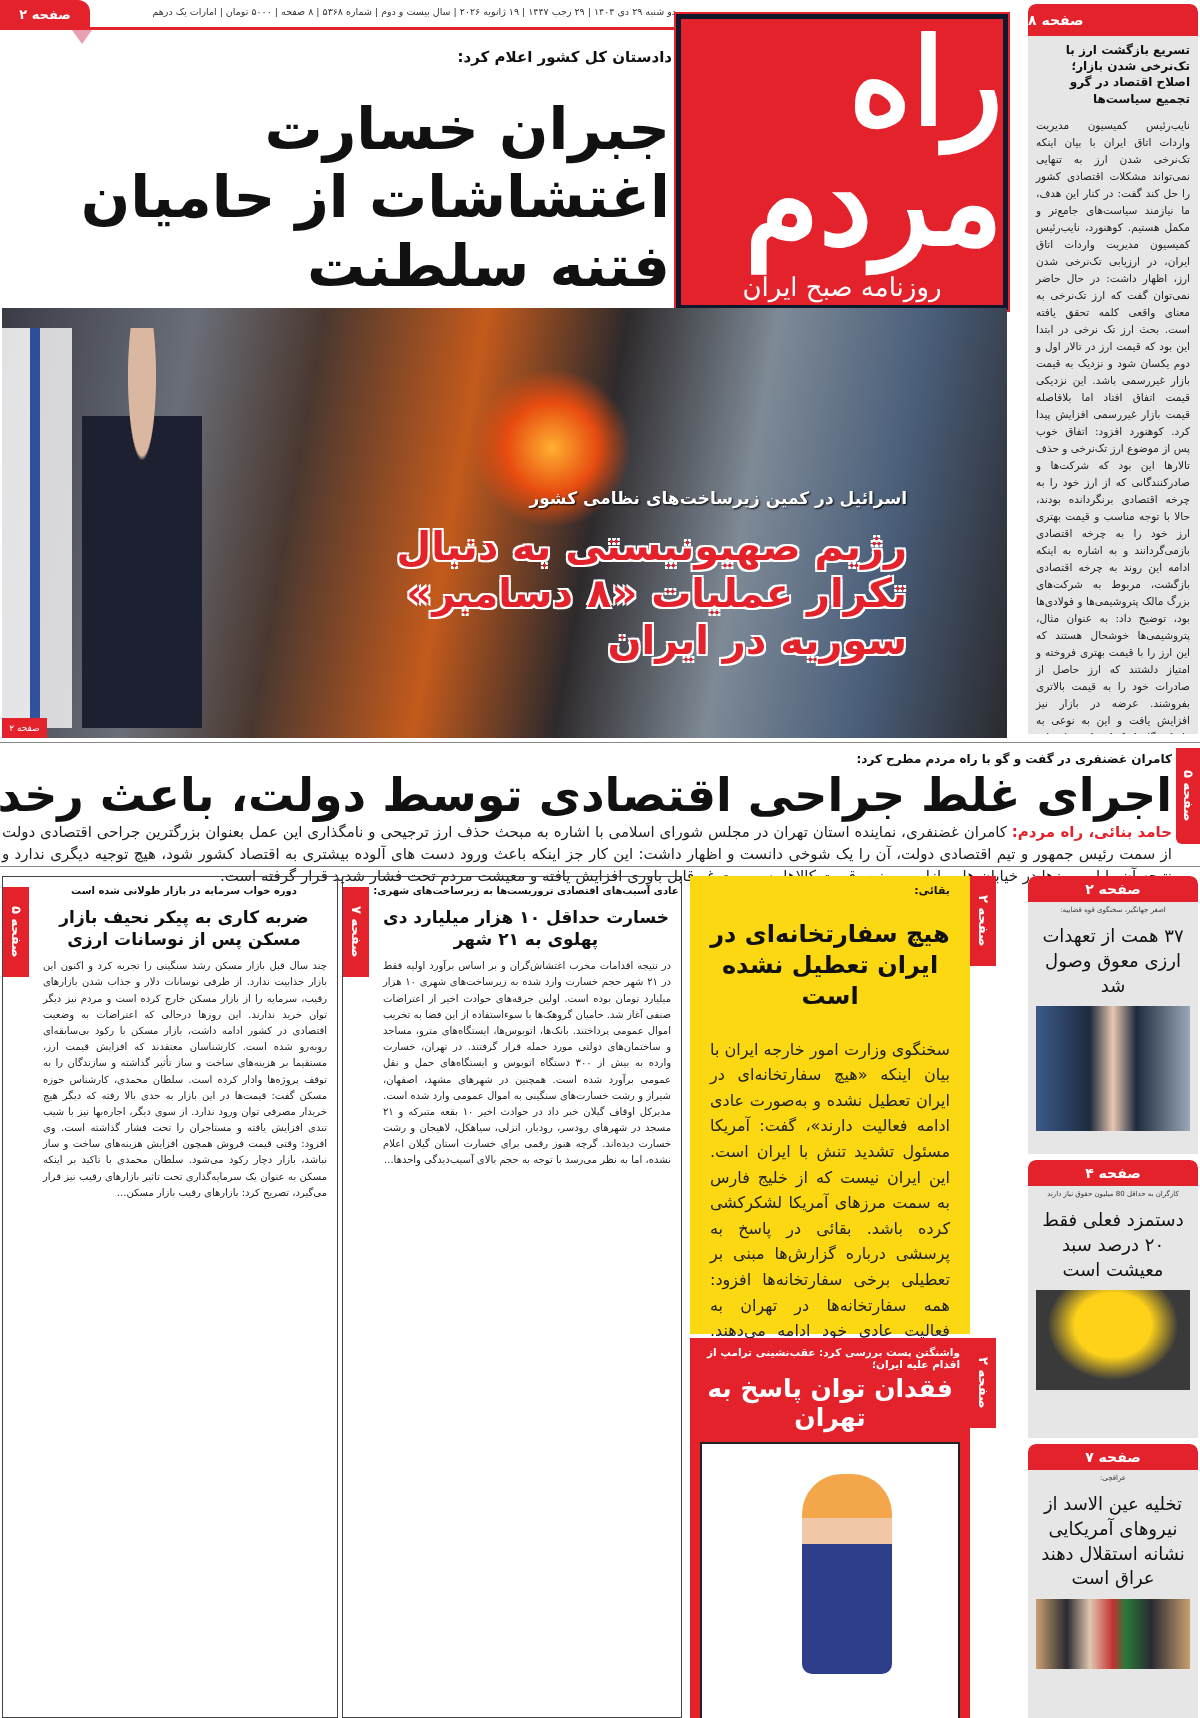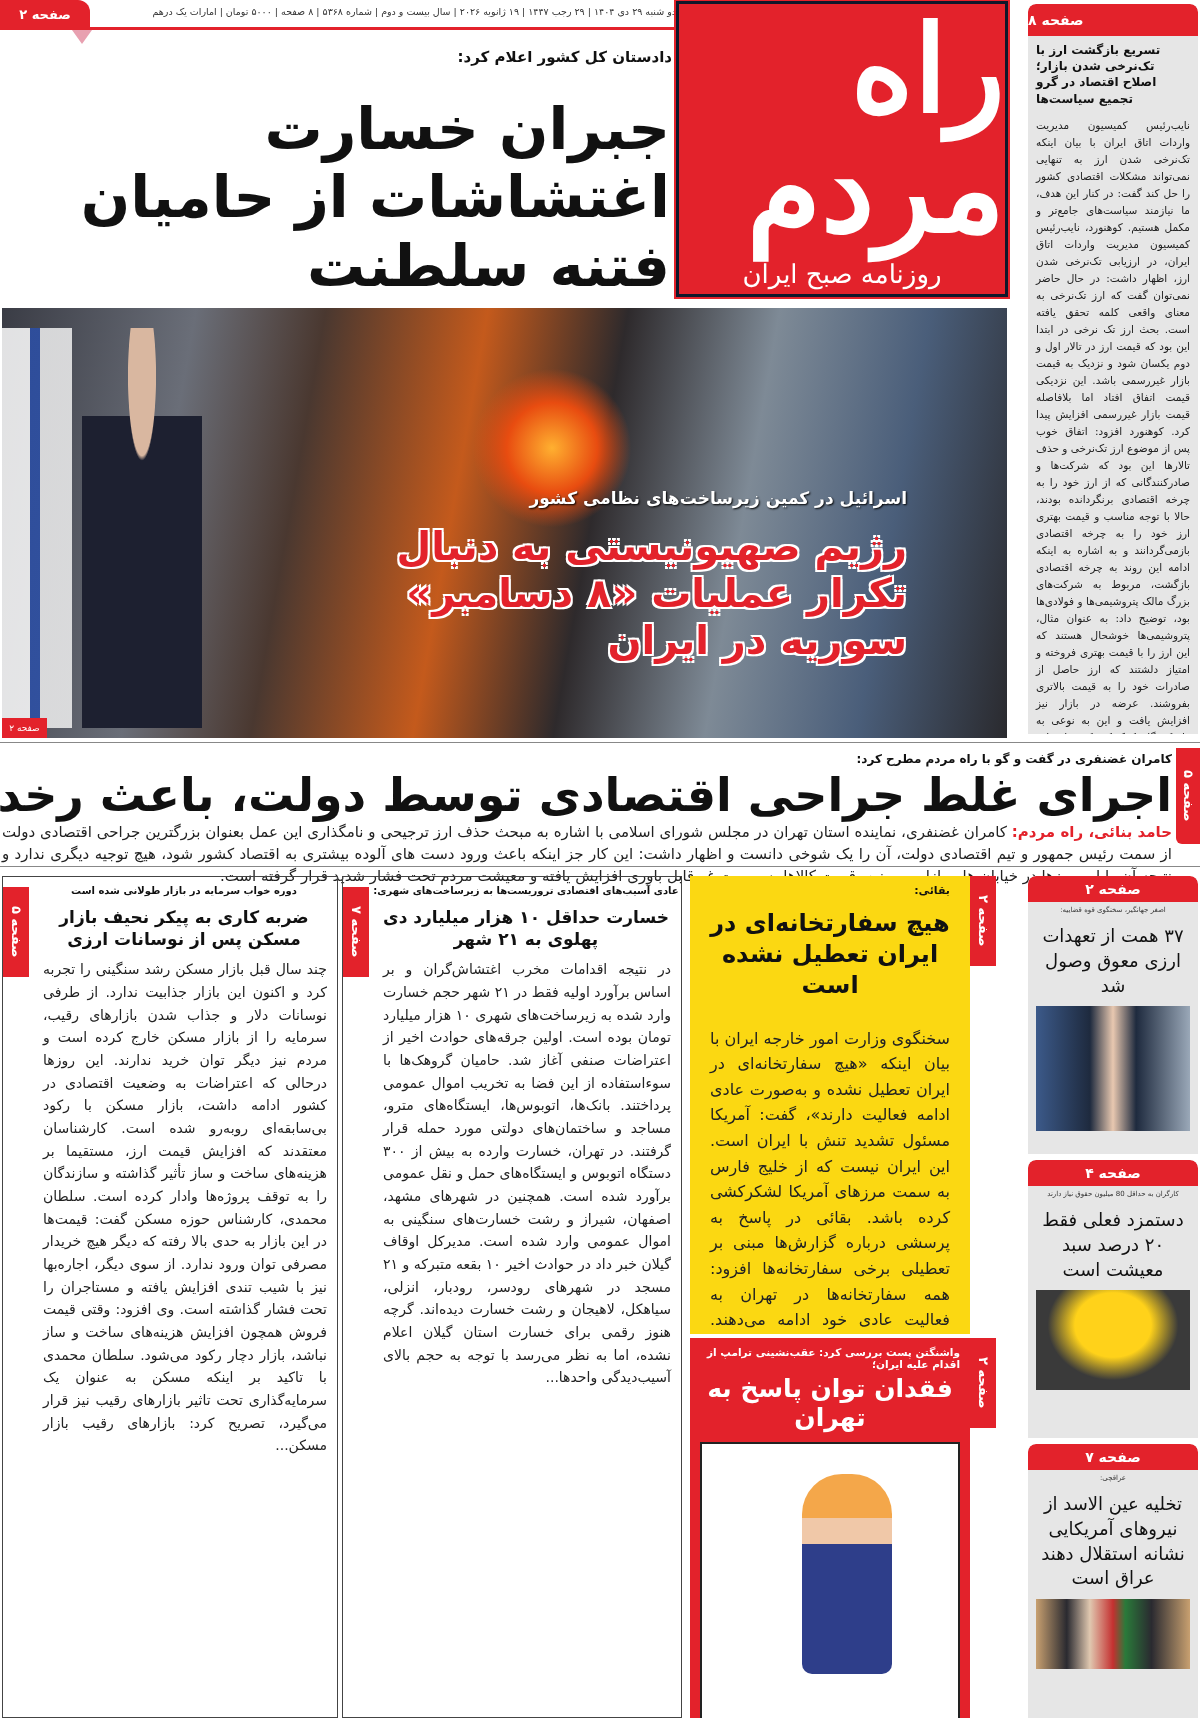--- a/index.html
+++ b/index.html
@@ -5,48 +5,48 @@
   * { box-sizing: border-box; margin: 0; padding: 0; }
   body { width: 1200px; height: 1718px; background: #fff; font-family: "DejaVu Sans", sans-serif; position: relative; overflow: hidden; direction: rtl; color: #111; }
   .abs { position: absolute; }
   .red { background: #e3222b; }
   .strip { left: 0; top: 0; width: 680px; height: 30px; border-bottom: 3px solid #e3222b; }
   .strip-text { right: 4px; top: 6px; font-size: 9.5px; color: #333; white-space: nowrap; }
   .tab-left { left: 0; top: 0; width: 90px; height: 30px; border-radius: 0 12px 0 0; color: #fff; font-weight: bold; font-size: 13px; text-align: center; line-height: 30px; }
   .tab-tip { left: 72px; top: 30px; width: 0; height: 0; border-left: 10px solid transparent; border-right: 10px solid transparent; border-top: 14px solid #e8a0b0; }
   .kicker-top { right: 528px; top: 48px; font-size: 15px; font-weight: bold; }
   .headline-main { left: 0; top: 95px; width: 670px; font-size: 58px; font-weight: 900; line-height: 1.18; text-align: right; letter-spacing: -1px; }
-  .logo { left: 676px; top: 1px; width: 332px; height: 296px; border: 3px solid #0f172a; outline: 2px solid #e3222b; display: flex; flex-direction: column; align-items: center; justify-content: center; color: #fff; }
+  .logo { left: 676px; top: 14px; width: 332px; height: 296px; border: 5px solid #0f172a; outline: 2px solid #e3222b; display: flex; flex-direction: column; align-items: center; justify-content: center; color: #fff; }
   .logo-name { font-family: "DejaVu Serif", serif; font-size: 120px; font-weight: bold; line-height: 1; }
   .logo-sub { font-family: "DejaVu Serif", serif; font-size: 26px; margin-top: 10px; }
   .sidebar-top { left: 1028px; top: 4px; width: 170px; height: 730px; background: #e6e6e6; border-radius: 8px 8px 0 0; overflow: hidden; }
   .side-head { height: 32px; color: #fff; font-weight: bold; font-size: 14px; text-align: left; line-height: 32px; border-radius: 8px 8px 0 0; }
-  .side-title { padding: 6px 8px; font-size: 12px; font-weight: bold; line-height: 1.35; text-align: left; }
+  .side-title { padding: 6px 8px; font-size: 12px; font-weight: bold; line-height: 1.35; text-align: right; }
   .side-body { padding: 4px 8px; font-size: 10.5px; line-height: 1.62; text-align: justify; color: #222; }
   .photo-main { left: 2px; top: 308px; width: 1005px; height: 430px; background: linear-gradient(100deg, #3a3c45 0%, #6a6e78 18%, #4a3830 30%, #c45a1c 45%, #2e2a2c 58%, #7e8a96 72%, #4a5e7a 86%, #2a2a2e 100%); overflow: hidden; }
   .flag { left: 0; top: 20px; width: 70px; height: 400px; background: linear-gradient(90deg, #fff 0%, #fff 40%, #2b4fa8 40%, #2b4fa8 55%, #f0f0f0 55%); opacity: .85; }
   .person { left: 80px; top: 20px; width: 120px; height: 400px; background: radial-gradient(ellipse at 50% 12%, #d9b7a0 0 16%, transparent 17%), linear-gradient(180deg, transparent 0 22%, #1d2030 22%); border-radius: 40px 40px 0 0; }
   .fire { left: 470px; top: 60px; width: 160px; height: 160px; background: radial-gradient(circle, #ffb030 0%, #e84c10 40%, rgba(60,40,30,.0) 70%); }
   .photo-sub { right: 100px; top: 180px; font-size: 17px; font-weight: bold; color: #fff; text-shadow: 1px 1px 2px #000; }
   .photo-head { right: 100px; top: 215px; width: 560px; font-size: 40px; font-weight: 900; line-height: 1.18; text-align: right; color: #e3222b; text-shadow: 2px 2px 0 #fff, -2px -2px 0 #fff, 2px -2px 0 #fff, -2px 2px 0 #fff; }
   .photo-badge { left: 0; top: 410px; width: 45px; height: 20px; color: #fff; font-size: 9px; text-align: center; line-height: 20px; }
   .divider-h { left: 0; width: 1200px; height: 1px; background: #888; }
   .sec2-kicker { right: 28px; top: 752px; font-size: 12px; font-weight: bold; }
   .sec2-head { right: 28px; top: 768px; font-size: 46px; font-weight: 900; letter-spacing: -1px; white-space: nowrap; }
   .sec2-tab { right: 0; top: 748px; width: 24px; height: 96px; color: #fff; font-size: 13px; font-weight: bold; writing-mode: vertical-rl; text-align: center; line-height: 24px; border-radius: 0 0 0 6px; }
   .sec2-lead { right: 28px; top: 822px; width: 1170px; font-size: 15px; line-height: 1.45; text-align: justify; color: #222; }
   .sec2-lead .by { color: #e3222b; font-weight: bold; }
   .col { top: 876px; height: 842px; border: 1px solid #444; overflow: hidden; }
   .col-tab { width: 26px; height: 90px; color: #fff; font-size: 13px; font-weight: bold; writing-mode: vertical-rl; text-align: center; line-height: 26px; }
   .col-kicker { font-size: 10px; font-weight: bold; text-align: center; margin-top: 8px; }
   .col-title { font-size: 17px; font-weight: 900; text-align: center; line-height: 1.3; margin-top: 10px; }
-  .col-body { font-size: 14px; line-height: 1.62; text-align: justify; padding: 8px 10px 0 12px; color: #222; }
+  .col-body { font-size: 10px; line-height: 1.62; text-align: justify; padding: 8px 10px 0 12px; color: #222; }
   .yellow { left: 690px; top: 876px; width: 280px; height: 458px; background: #fbd812; padding: 8px 20px; }
   .yellow .k { font-size: 11px; font-weight: bold; }
-  .yellow .t { font-size: 24px; font-weight: bold; text-align: center; line-height: 1.3; margin-top: 11px; }
+  .yellow .t { font-size: 24px; font-weight: bold; text-align: center; line-height: 1.3; margin-top: 22px; }
   .yellow .b { font-size: 16px; line-height: 1.6; text-align: justify; margin-top: 24px; color: #222; }
   .yellow .img { width: 100%; height: 190px; margin-top: 10px; background: linear-gradient(90deg, #b8c4cc 0%, #8c98a4 30%, #2a2e3a 40%, #2a2e3a 65%, #c43030 75%, #f0f0f0 90%); }
   .yel-tab { left: 970px; top: 876px; width: 26px; height: 90px; color: #fff; font-size: 13px; font-weight: bold; writing-mode: vertical-rl; text-align: center; line-height: 26px; }
   .cartoon { left: 690px; top: 1338px; width: 280px; height: 380px; padding: 8px 10px; }
   .cartoon .k { font-size: 10.5px; font-weight: bold; color: #fff; }
   .cartoon .t { font-size: 25px; font-weight: 900; color: #fff; margin-top: 4px; text-align: center; }
   .cartoon .img { width: 100%; height: 288px; background: #fff; border: 2px solid #222; margin-top: 10px; position: relative; }
   .cartoon .fig { position: absolute; left: 100px; top: 30px; width: 90px; height: 200px; background: linear-gradient(180deg, #f4a74a 0 22%, #f0c8a8 22% 35%, #2e3e8a 35%); border-radius: 40px 40px 10px 10px; }
   .cart-tab { left: 970px; top: 1338px; width: 26px; height: 90px; color: #fff; font-size: 13px; font-weight: bold; writing-mode: vertical-rl; text-align: center; line-height: 26px; }
   .side-box { left: 1028px; width: 170px; background: #e6e6e6; border-radius: 8px 8px 0 0; overflow: hidden; }

